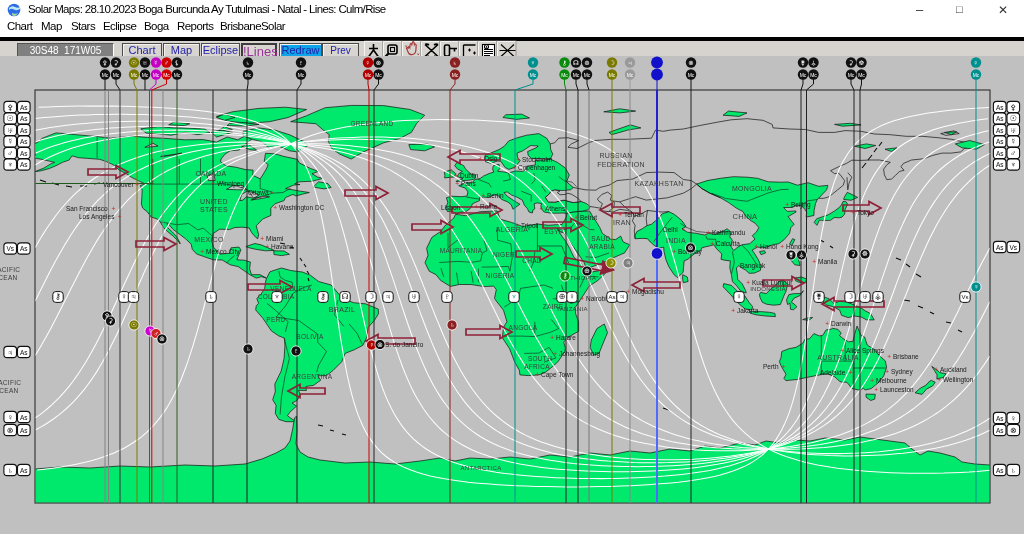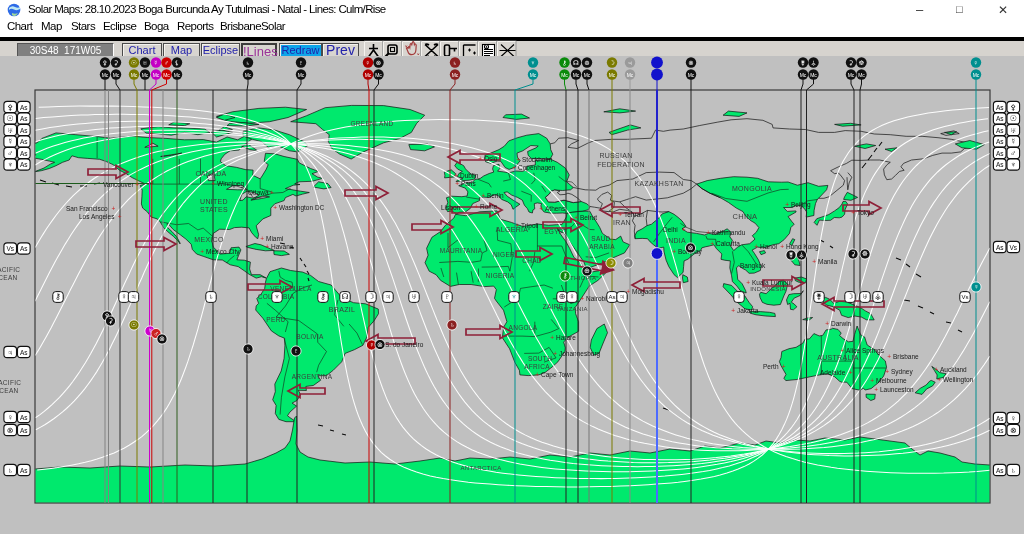--- a/index.html
+++ b/index.html
@@ -28,21 +28,21 @@
  <span style="position:absolute;left:220px">Brisbane</span>
     <span style="position:absolute;left:261px">Solar</span>
 </div>
 <div class="toolbar">
  <div style="position:absolute;left:17px;top:2px;width:97px;height:15px;background:#808080;border:1px solid #555;border-bottom-color:#fff;border-right-color:#fff;color:#fff;font-size:10px;text-align:center;line-height:14px">30S48&nbsp; 171W05</div>
  <div style="position:absolute;left:122px;top:2px;width:40px;height:15px;background:#d8d5d0;border:1px solid #4a4a4a;box-shadow:inset 1px 1px 0 #f4f2ee;color:#2222aa;font-size:11px;text-align:center;line-height:13px;">Chart</div>
     <div style="position:absolute;left:163px;top:2px;width:37px;height:15px;background:#d8d5d0;border:1px solid #4a4a4a;box-shadow:inset 1px 1px 0 #f4f2ee;color:#2222aa;font-size:11px;text-align:center;line-height:13px;">Map</div>
     <div style="position:absolute;left:201px;top:2px;width:39px;height:15px;background:#d8d5d0;border:1px solid #4a4a4a;box-shadow:inset 1px 1px 0 #f4f2ee;color:#2222aa;font-size:11px;text-align:center;line-height:13px;">Eclipse</div>
     <div style="position:absolute;left:241px;top:2px;width:36px;height:15px;background:#d8d5d0;border:2px solid #3c3c3c;color:#993399;font-size:13px;text-align:center;line-height:13px;">!Lines</div>
     <div style="position:absolute;left:279px;top:2px;width:43px;height:15px;background:#0ea5e9;border:1px solid #4a4a4a;box-shadow:inset 1px 1px 0 #f4f2ee;color:#2222aa;font-size:11px;text-align:center;line-height:13px;">Redraw</div>
-    <div style="position:absolute;left:322px;top:2px;width:37px;height:15px;background:#d8d5d0;border:1px solid #4a4a4a;box-shadow:inset 1px 1px 0 #f4f2ee;color:#2222aa;font-size:14px;text-align:center;line-height:13px;">Prev</div>
+    <div style="position:absolute;left:322px;top:2px;width:37px;height:15px;background:#d8d5d0;border:1px solid #4a4a4a;box-shadow:inset 1px 1px 0 #f4f2ee;color:#2222aa;font-size:10px;text-align:center;line-height:13px;">Prev</div>
  <div style="position:absolute;left:364px;top:-1px"><svg width="156" height="21" viewBox="0 0 156 21">
 <defs>
           <g id="cell">
             <rect x="0" y="0" width="19" height="19" fill="#d8d5d0" stroke="#8a8a8a" stroke-width="0.8"></rect>
             <path d="M0.5 18.5 V0.5 H18.5" stroke="#f5f3ef" stroke-width="1" fill="none"></path>
           </g>
         </defs>
 <use href="#cell" x="0" y="1"></use>
         <use href="#cell" x="19" y="1"></use>
         <use href="#cell" x="38" y="1"></use>

